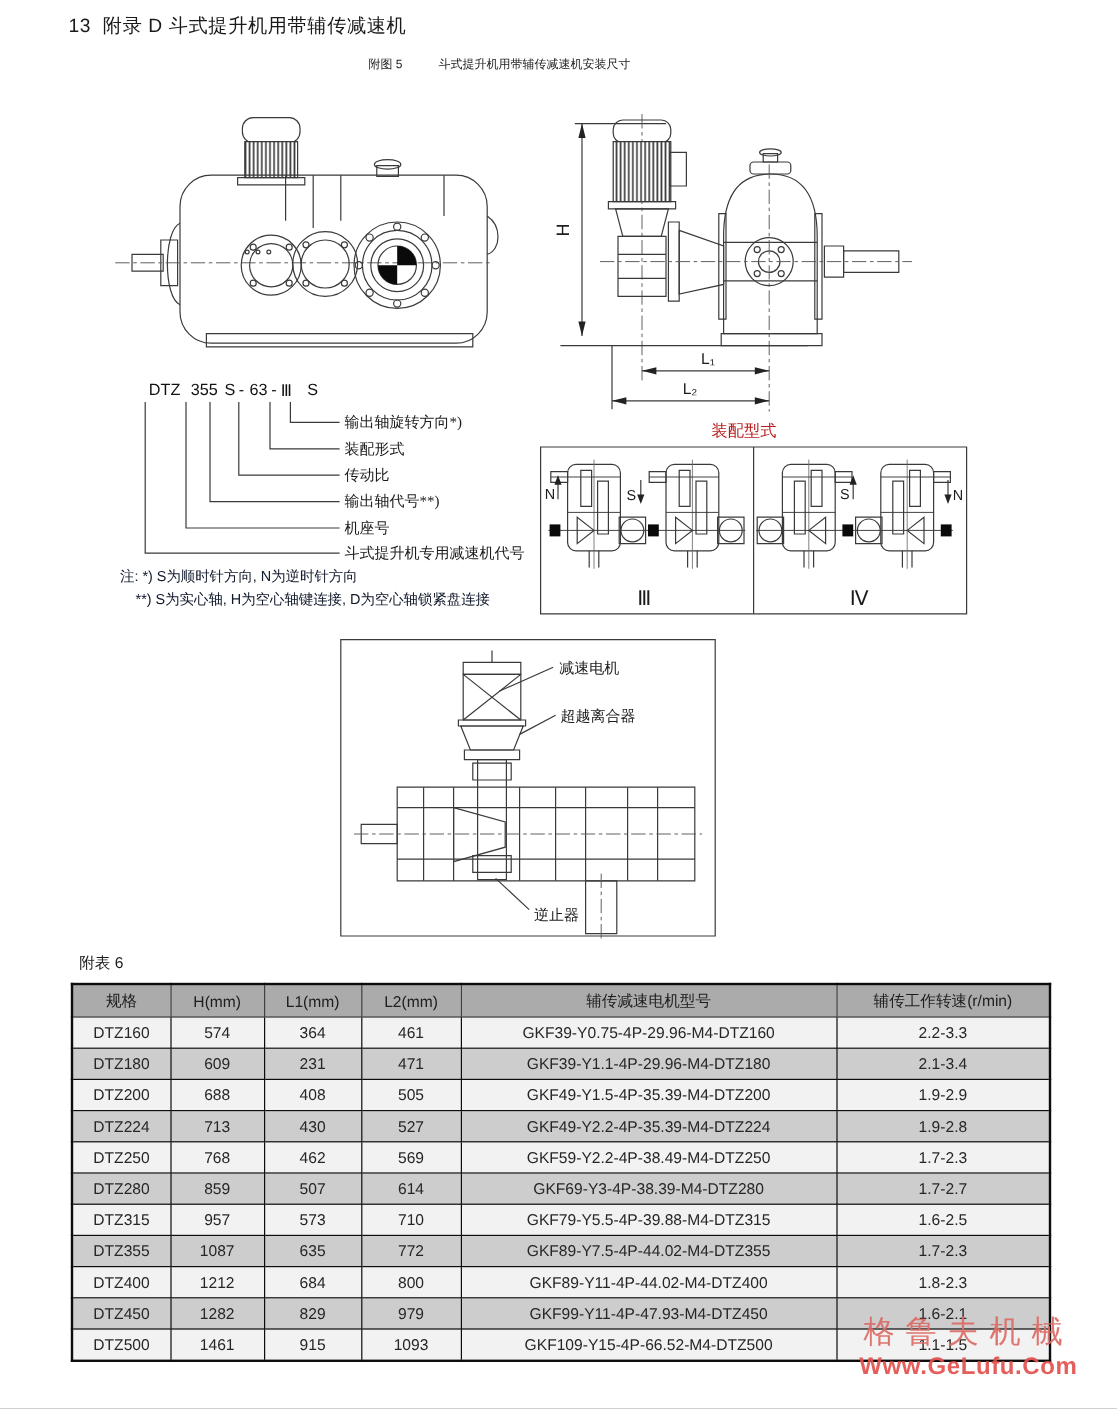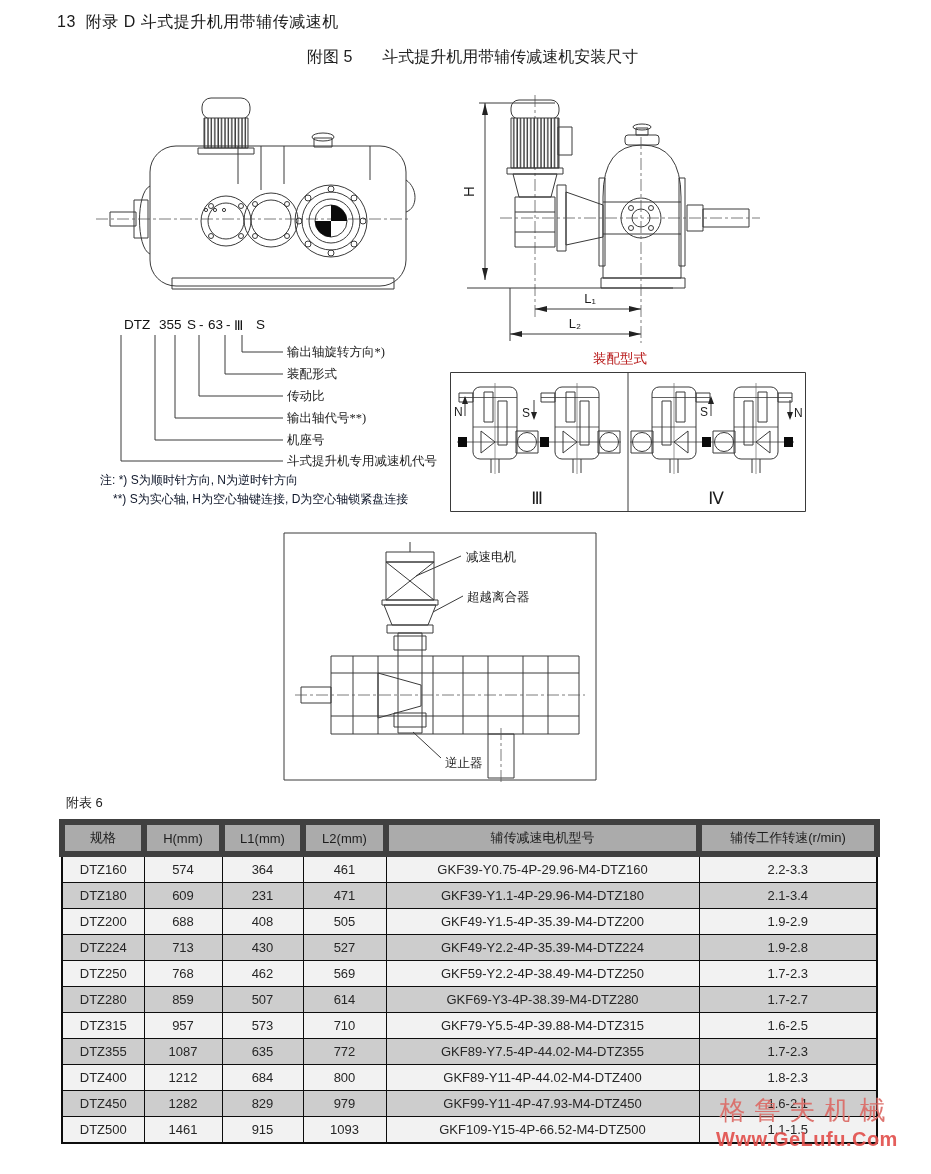--- a/index.html
+++ b/index.html
@@ -1,30 +1,30 @@
 <!DOCTYPE html>
 <html><head>
 <meta charset="utf-8">
 <style>
   html,body{margin:0;padding:0;background:#888;}
   .page{position:relative;width:931px;height:1174px;background:#ffffff;margin:0 auto;
         font-family:"Liberation Sans",sans-serif;color:#1a1a1a;overflow:hidden;}
   .abs{position:absolute;}
   .page-title{left:57px;top:12px;font-size:16px;font-weight:normal;letter-spacing:.5px;white-space:pre;}
-  .fig-caption{left:307px;top:47px;font-size:16px;display:flex;gap:30px;white-space:pre;color:#222;}
+  .fig-caption{left:307px;top:47px;font-size:10px;display:flex;gap:30px;white-space:pre;color:#222;}
   svg{position:absolute;overflow:visible;}
   svg line,svg path,svg rect,svg circle,svg ellipse,svg polygon,svg polyline{vector-effect:non-scaling-stroke;}
   .tok{position:absolute;font-size:13.5px;color:#111;font-family:"Liberation Sans",sans-serif;margin-left:18px;}
   .desig-label{position:absolute;left:287px;font-size:12.5px;color:#1c1c1c;white-space:pre;font-family:Liberation Serif, serif;}
   .note{position:absolute;font-size:12px;color:#0f172a;white-space:pre;}
   .asm-title{left:593px;top:350px;font-size:13.5px;color:#b91c1c;}
   .tbl-caption{left:66px;top:794px;font-size:13px;color:#1c1c1c;}
   table.spec{position:absolute;left:59px;top:819px;width:815px;border-collapse:collapse;table-layout:fixed;
              font-size:13px;color:#262626;border:2px solid #0d0d0d;}
-  table.spec th{background:#ababab;height:26px;font-weight:normal;color:#1d1d1d;border:6px solid #404040;padding:0;text-align:center;}
+  table.spec th{background:#ababab;height:26px;font-weight:normal;color:#1d1d1d;border:1px solid #404040;padding:0;text-align:center;}
   table.spec td{height:25px;border:1px solid #0d0d0d;padding:0;text-align:center;}
   table.spec tbody tr:nth-child(odd) td{background:#f2f2f2;}
   table.spec tbody tr:nth-child(even) td{background:#cdcdcd;}
   .watermark{right:4px;top:1094px;width:240px;text-align:center;opacity:.92;line-height:1.25;pointer-events:none;}
   .wm-brand{font-family:"DejaVu Serif",serif;font-size:26px;font-weight:normal;color:#dc6b66;letter-spacing:9px;white-space:nowrap;}
   .wm-url{font-size:20px;font-weight:bold;color:#e2514e;letter-spacing:.5px;}
   .dline{stroke:#3a3a3a;stroke-width:1;fill:none;}
   .cl{stroke:#5a5a5a;stroke-width:.8;fill:none;stroke-dasharray:12 3 3 3;}
   .svgtxt{font-family:"Liberation Sans",sans-serif;fill:#1c1c1c;}
 </style>

